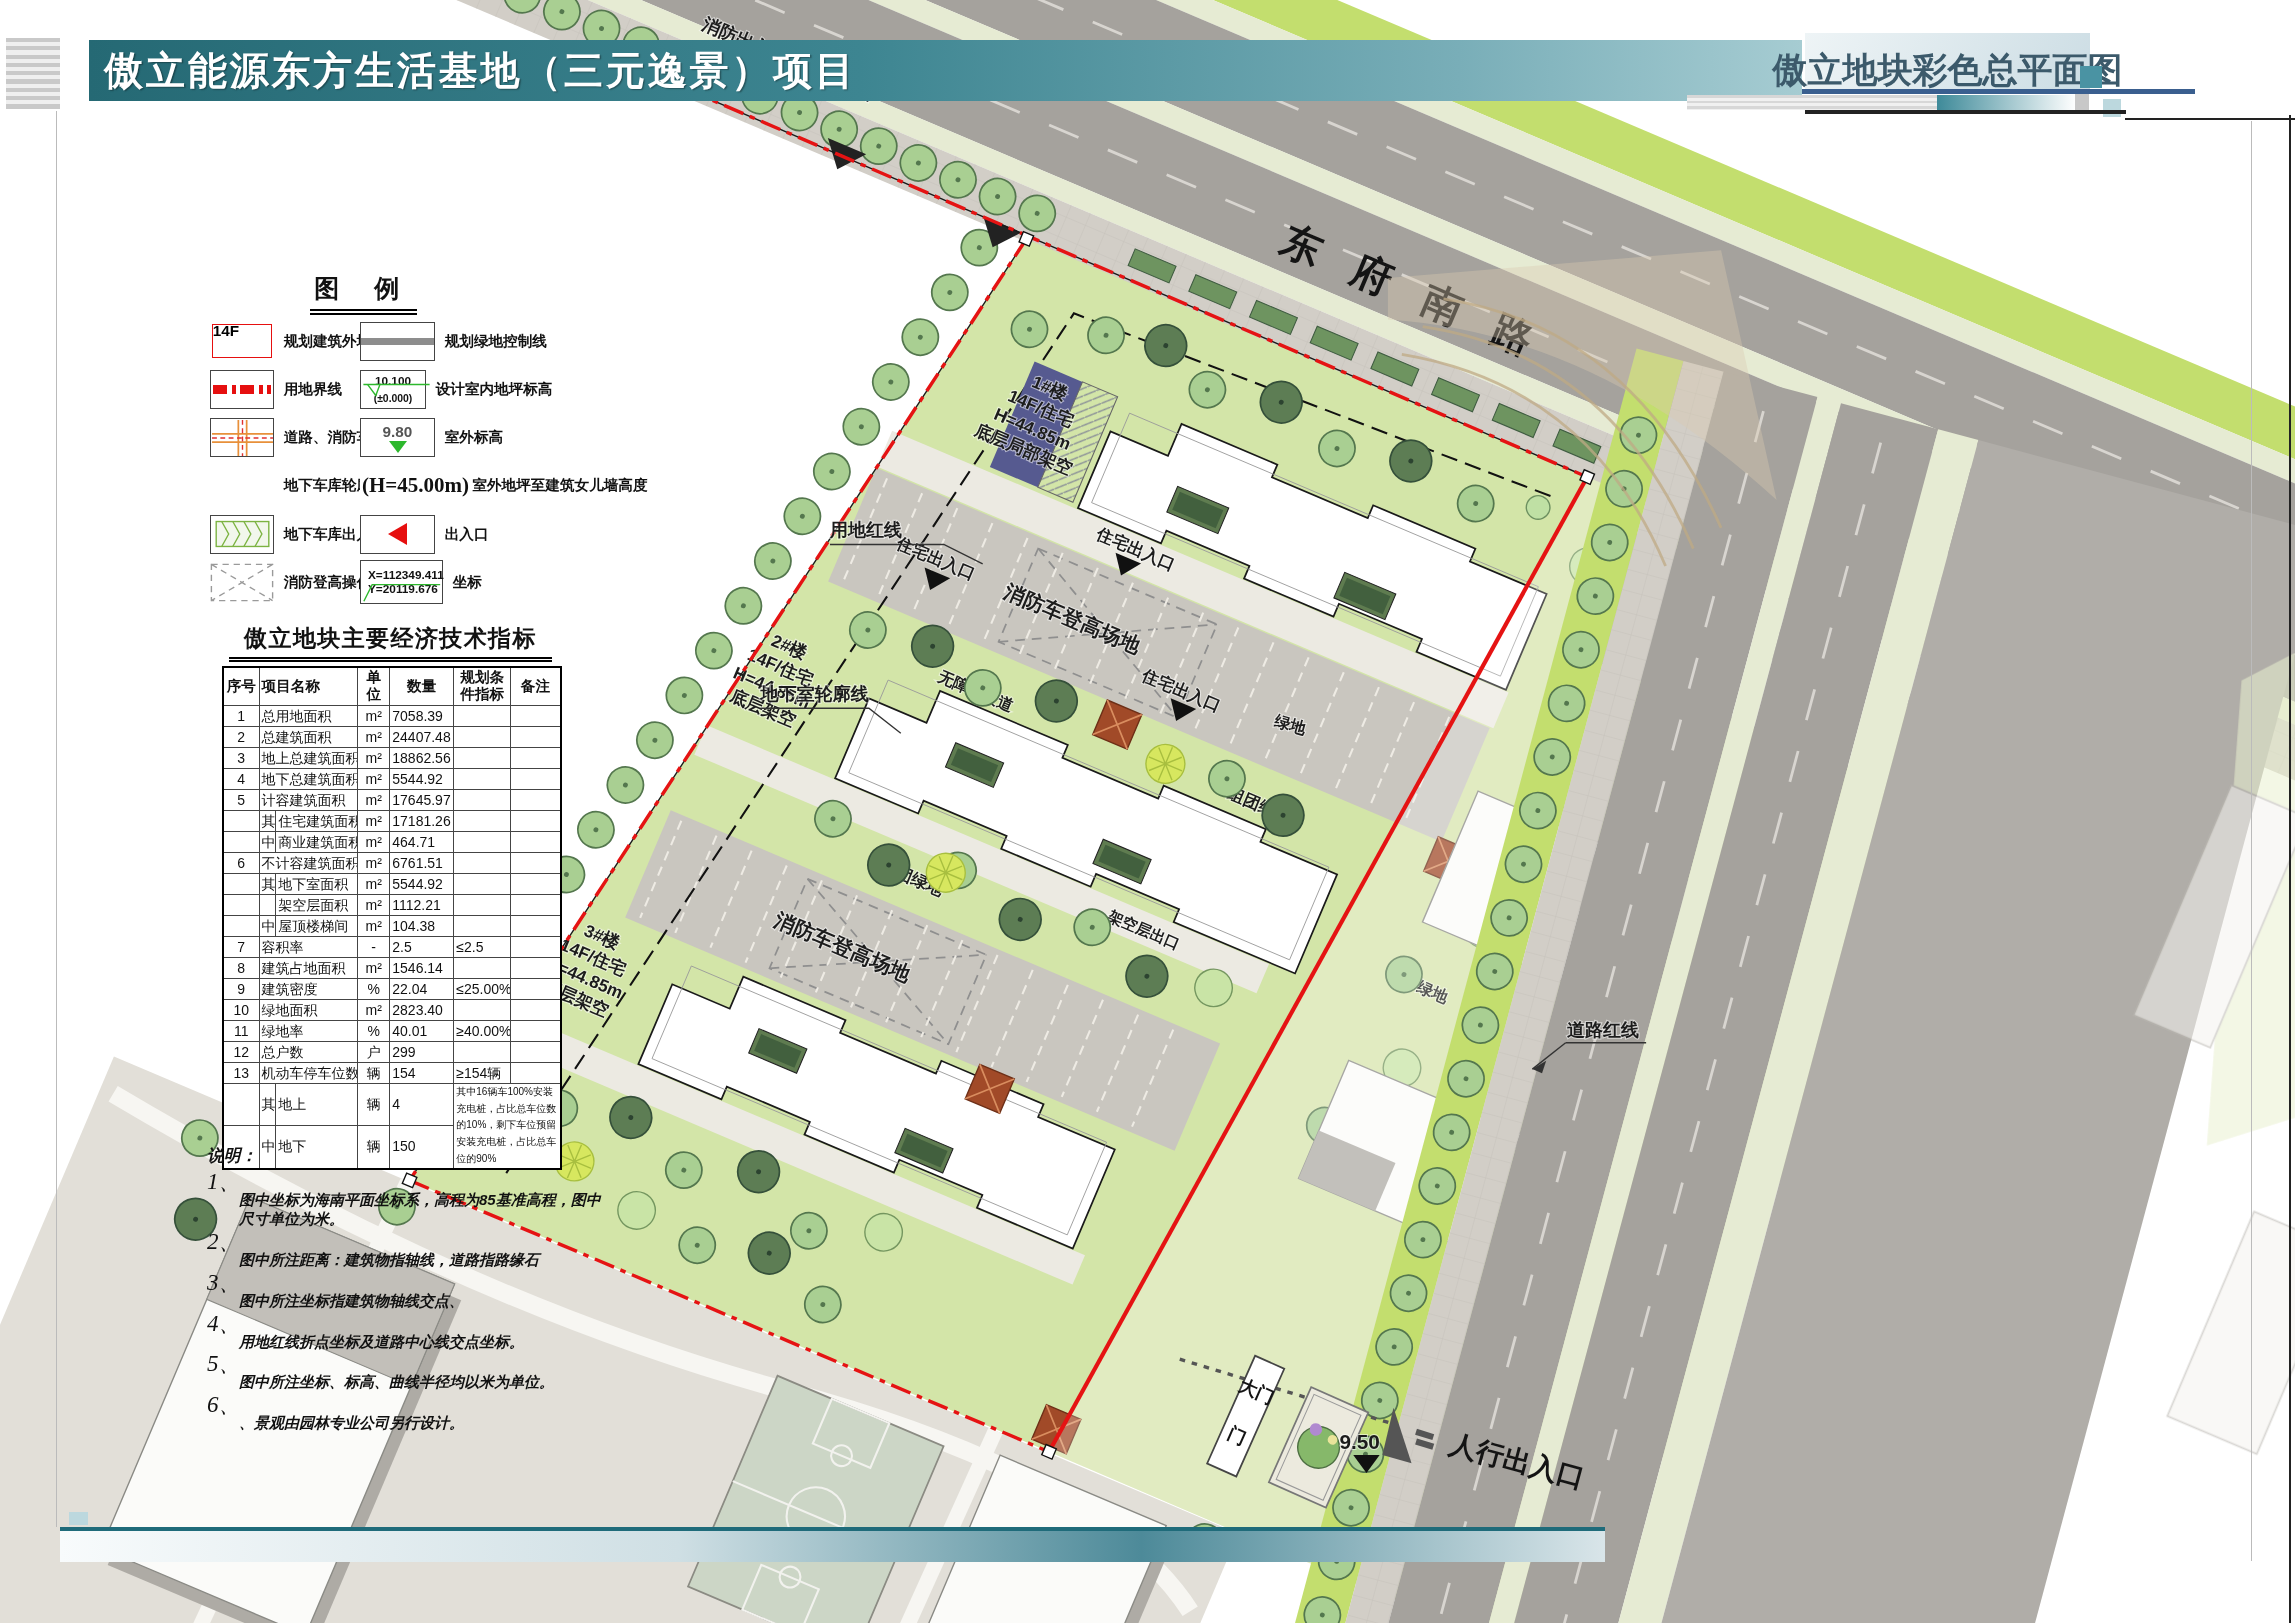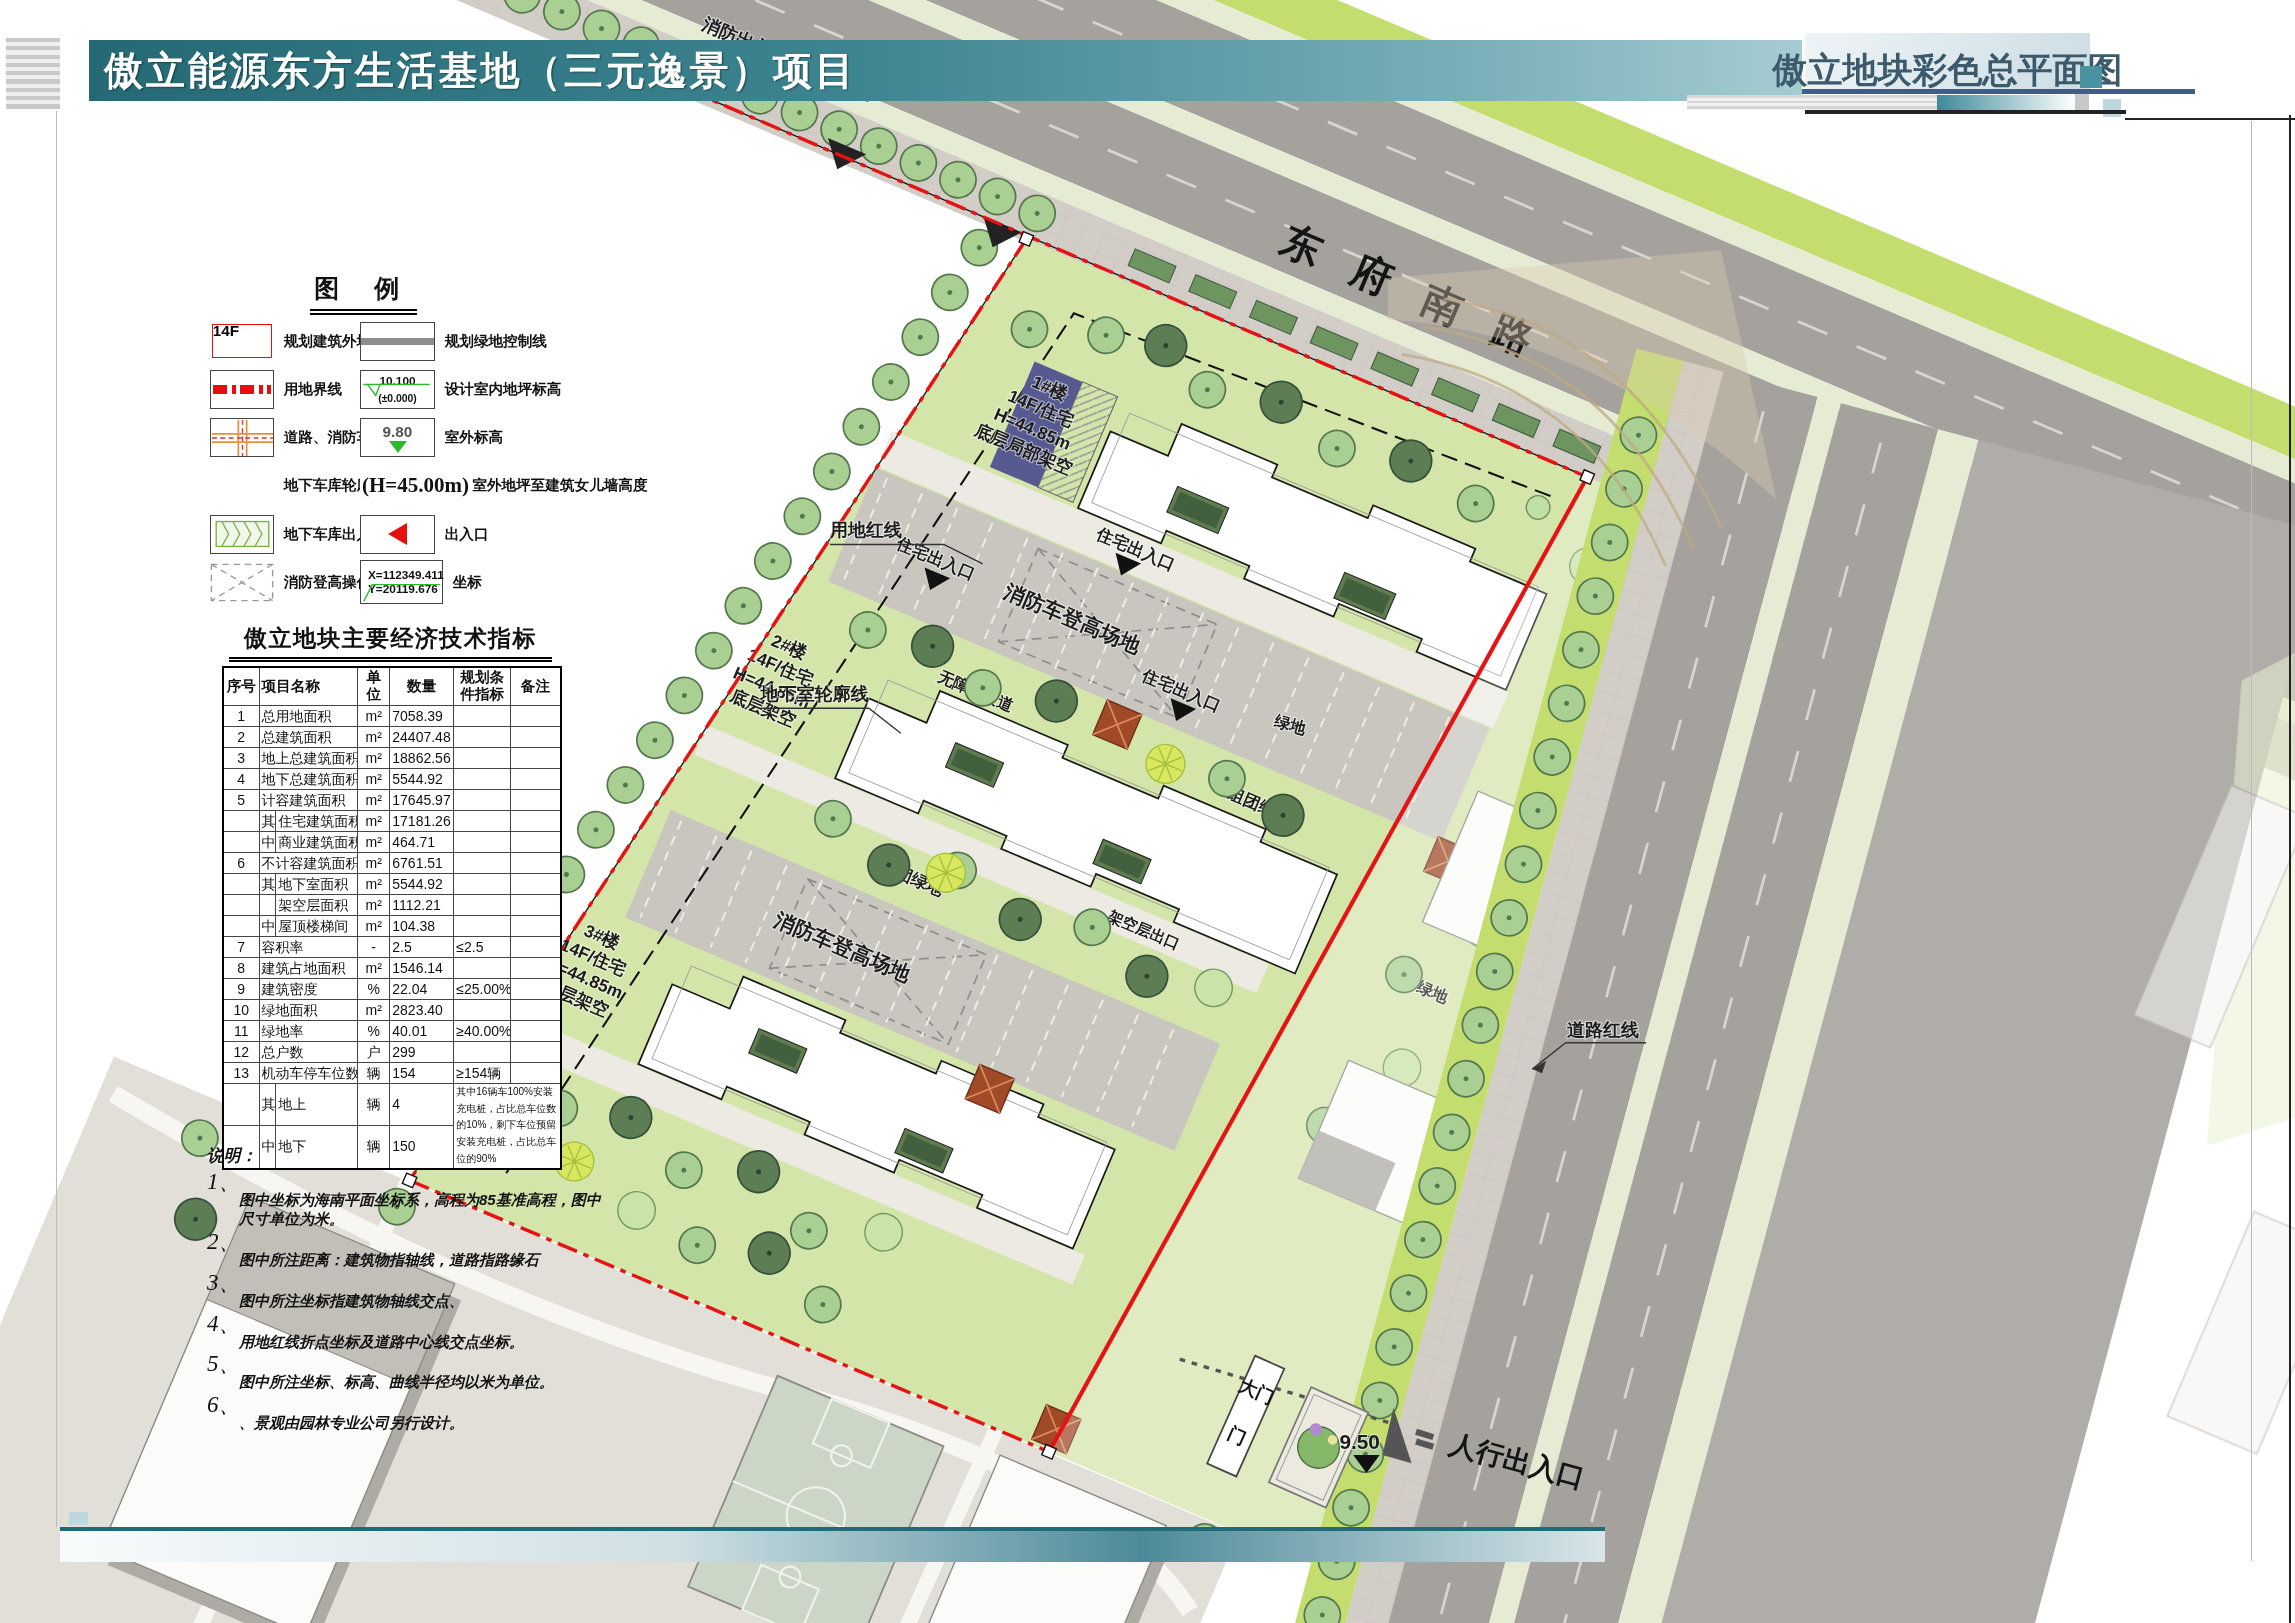--- a/index.html
+++ b/index.html
@@ -644,21 +644,21 @@
   </div>
 
   <div class="leg-col" style="left:360px;top:321px;">
     <div class="leg-row">
       <div class="sw sw-greenctl" style="width:75px">
           <div class="bar"></div>
         </div>
       <span class="leg-label">规划绿地控制线</span>
     </div>
     <div class="leg-row">
-      <div class="sw" style="width:75px;flex-direction:column">
+      <div class="sw" style="width:66px;flex-direction:column">
         <span class="elev-top">10.100</span>
         <svg width="69" height="15.3" viewBox="0 0 100 22" style="position:absolute;left:1.4px;top:12.5px">
           <path d="M8,2 L20,18 L26,2" fill="none" stroke="#2db82d" stroke-width="2"></path>
           <line x1="2" y1="2" x2="98" y2="2" stroke="#2db82d" stroke-width="2"></line>
         </svg>
         <span class="elev-bot" style="margin-top:5.6px">(±0.000)</span>
       </div>
       <span class="leg-label">设计室内地坪标高</span>
     </div>
     <div class="leg-row">

